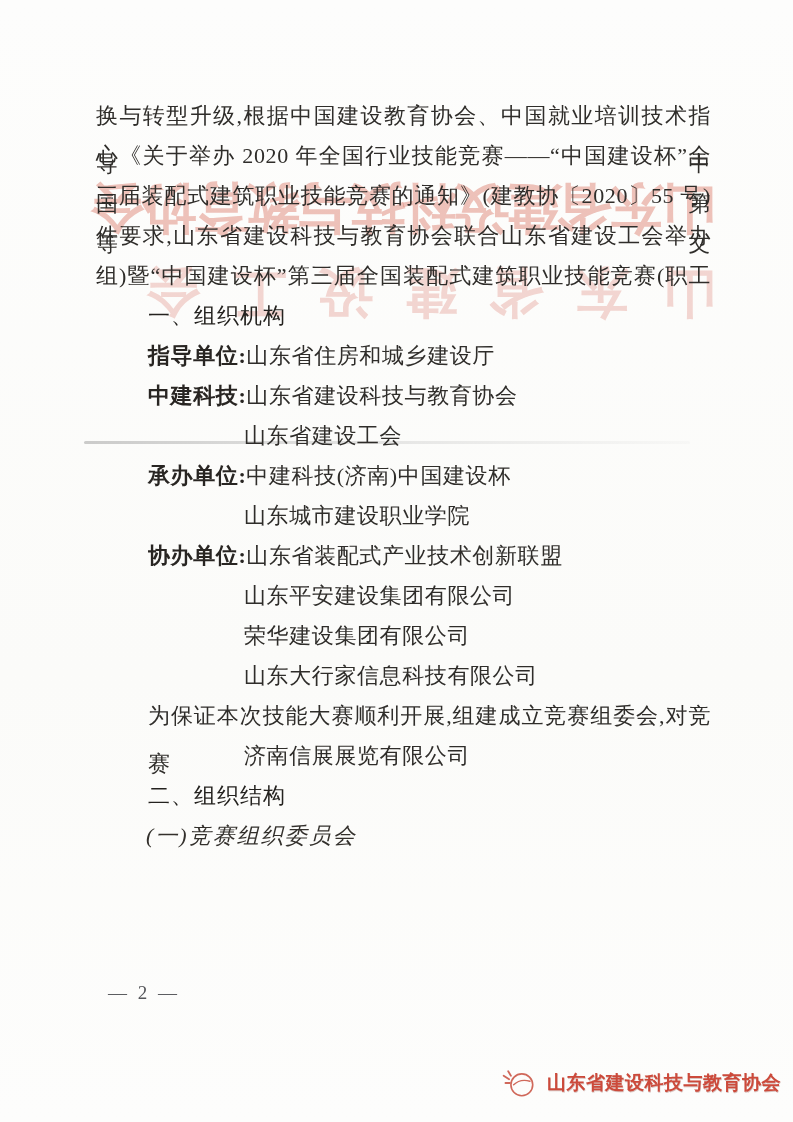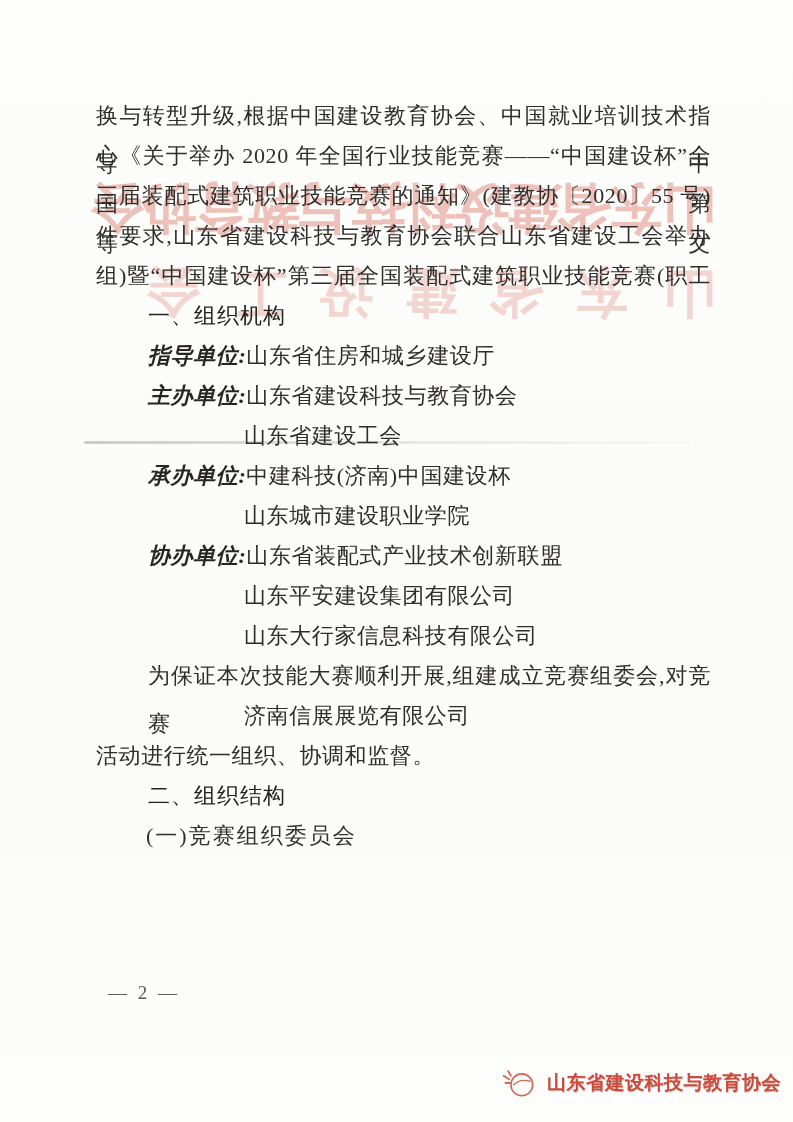--- a/index.html
+++ b/index.html
@@ -46,27 +46,27 @@
   }
   .line.body-justify{
     white-space:normal;
     text-align:justify;text-align-last:justify;
   }
   .line.heading{
     font-family:"Liberation Sans", sans-serif;
     font-weight:normal;margin-left:52px;color:#24221f;letter-spacing:1px;
   }
   .line.unit{margin-left:52px;}
-  .line.unit b{font-weight:bold;color:#282522;font-style:italic;}
+  .line.unit b{font-weight:bold;color:#282522;}
   .line.unit-cont{margin-left:148px;}
   .line.indent{
     margin-left:52px;white-space:normal;
     text-align:justify;text-align-last:justify;
   }
-  .line.kaiti{margin-left:50px;color:#33302c;letter-spacing:2px;}
+  .line.kaiti{margin-left:50px;color:#33302c;letter-spacing:2px;font-style:italic;}
 
   .pagenum{
     position:absolute;left:108px;top:982px;z-index:2;
     font-size:19px;letter-spacing:3px;color:#55565a;
     font-family:"Liberation Serif", serif;
   }
 
   .footer{
     position:absolute;left:500px;top:1063px;z-index:2;
     display:flex;align-items:center;gap:7px;
@@ -92,30 +92,30 @@
   <div class="scan-line"></div>
 
   <main class="doc" id="doc-lines">
       <div class="line body-justify">换与转型升级,根据中国建设教育协会、中国就业培训技术指导中</div>
       <div class="line body-justify">心《关于举办 2020 年全国行业技能竞赛——“中国建设杯”全国第</div>
       <div class="line body-justify">三届装配式建筑职业技能竞赛的通知》(建教协〔2020〕55 号)等文</div>
       <div class="line body-justify">件要求,山东省建设科技与教育协会联合山东省建设工会举办</div>
       <div class="line body-justify">组)暨“中国建设杯”第三届全国装配式建筑职业技能竞赛(职工</div>
       <div class="line heading">一、组织机构</div>
       <div class="line unit"><b>指导单位:</b><span>山东省住房和城乡建设厅</span></div>
-      <div class="line unit"><b>主办单位:</b><span>山东省建设科技与教育协会</span></div>
+      <div class="line unit"><b>中建科技:</b><span>山东省建设科技与教育协会</span></div>
       <div class="line unit-cont">山东省建设工会</div>
       <div class="line unit"><b>承办单位:</b><span>中建科技(济南)中国建设杯</span></div>
       <div class="line unit-cont">山东城市建设职业学院</div>
       <div class="line unit"><b>协办单位:</b><span>山东省装配式产业技术创新联盟</span></div>
       <div class="line unit-cont">山东平安建设集团有限公司</div>
+      <div class="line unit-cont">荣华建设集团有限公司</div>
       <div class="line unit-cont">山东大行家信息科技有限公司</div>
       <div class="line indent">为保证本次技能大赛顺利开展,组建成立竞赛组委会,对竞赛</div>
       <div class="line unit-cont">济南信展展览有限公司</div>
-      <div class="line body">活动进行统一组织、协调和监督。</div>
       <div class="line heading">二、组织结构</div>
       <div class="line kaiti">(一)竞赛组织委员会</div>
     </main>
 
   <div class="pagenum">— 2 —</div>
 
   <div class="footer">
     <svg class="logo" viewBox="0 0 44 44">
       <g fill="none" stroke="#d0685a" stroke-width="2" stroke-linecap="round">
         <circle cx="24" cy="24" r="12" stroke-width="1.8"></circle>

